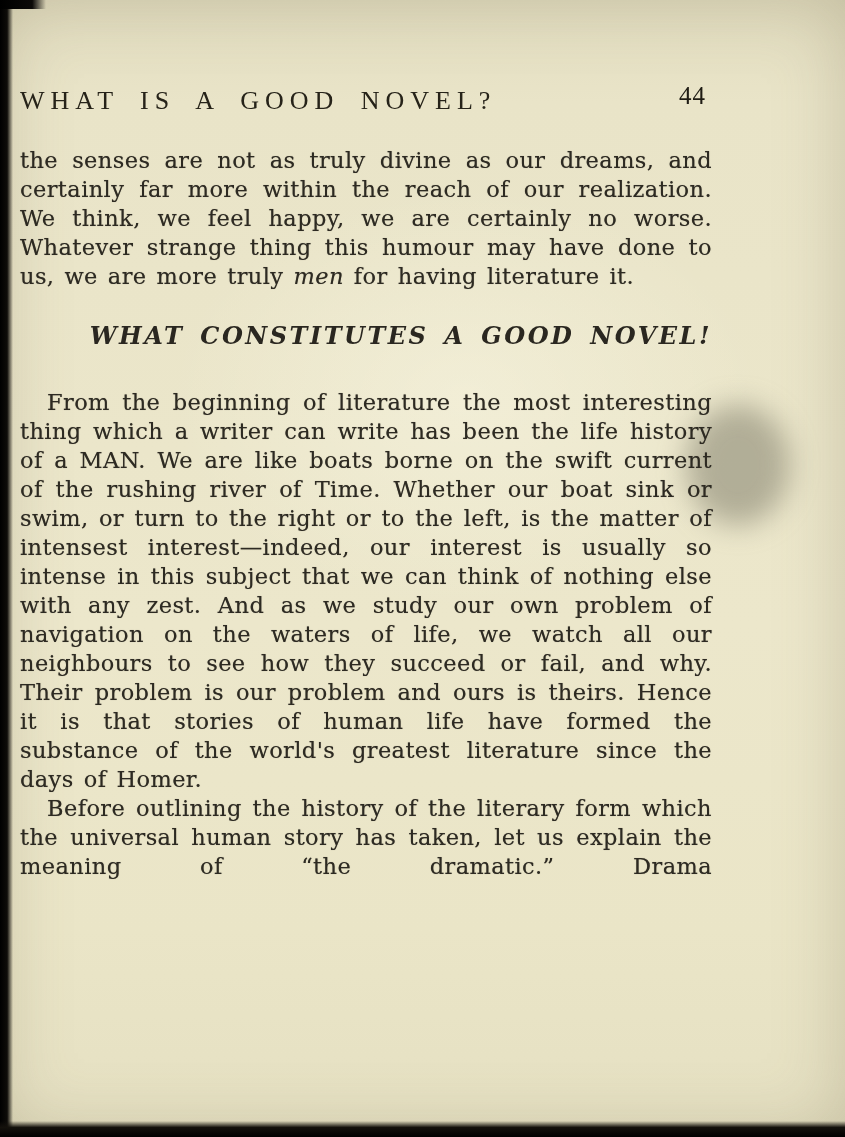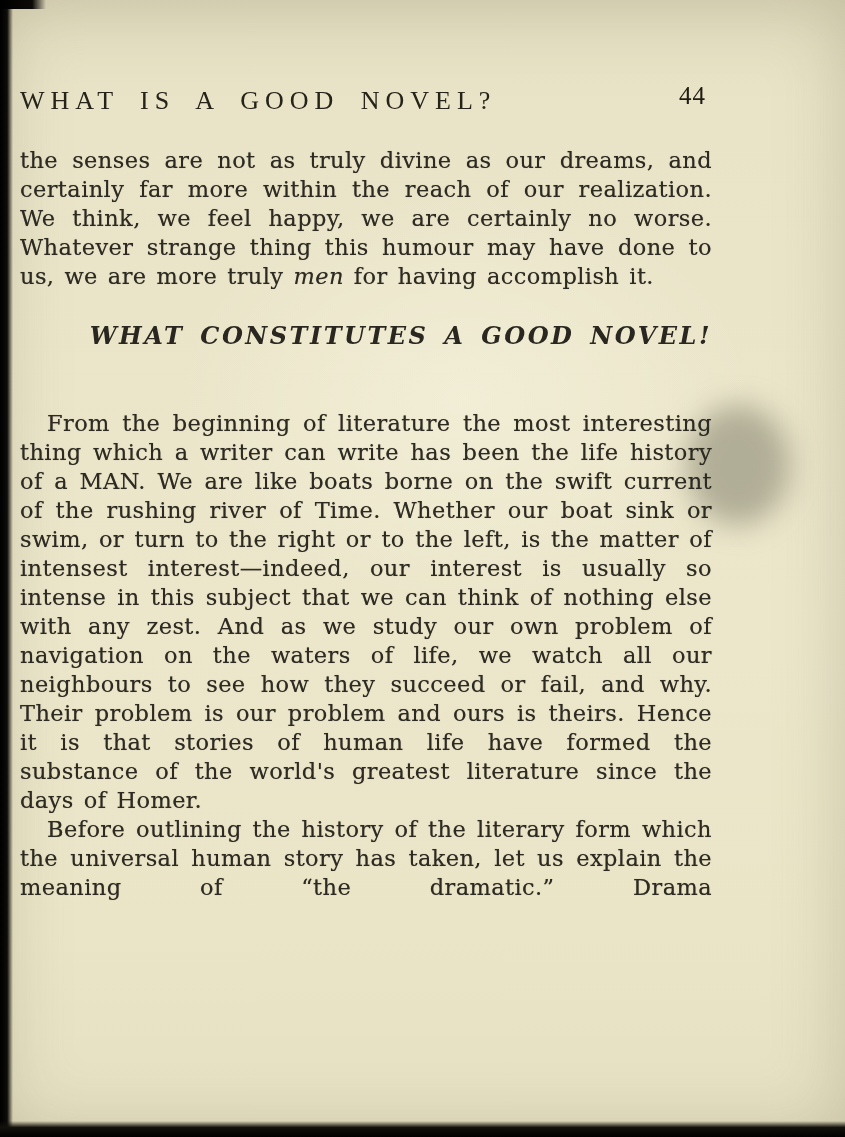--- a/index.html
+++ b/index.html
@@ -82,21 +82,21 @@
     font-size: 22.5px;
     line-height: 29px;
     text-align: justify;
     letter-spacing: 0.4px;
     word-spacing: 2.5px;
     color: #2d2a22;
     text-shadow: 0 0 0.7px rgba(45,42,34,0.55);
   }
   .p-first { margin-top: 24px; }
   .p-indent { text-indent: 27px; }
-  .p-after-heading { margin-top: 59px; }
+  .p-after-heading { margin-top: 38px; }
   .p-last { text-align-last: justify; }
   .italic-word { font-style: italic; margin-top: 42px; }
 
   .chapter-heading {
     margin-top: 52px;
     text-align: center;
     font-size: 26px;
     letter-spacing: 6px;
     word-spacing: 8px;
     color: #28251c;
@@ -119,21 +119,21 @@
 
   <div class="curl-shadow"></div>
 
   <div class="content">
 
     <div class="header-row">
       <span class="running-header">WHAT IS A GOOD NOVEL?</span>
       <span class="page-number">44</span>
     </div>
 
-    <p class="body-text p-first"><span>the senses are not as truly divine as our dreams, and certainly far more within the reach of our realization.  We think, we feel happy, we are certainly no worse.  Whatever strange thing this humour may have done to us, we are more truly </span><span class="italic-word">men</span><span> for having accomplish it.</span></p>
+    <p class="body-text p-first"><span>the senses are not as truly divine as our dreams, and certainly far more within the reach of our realization.  We think, we feel happy, we are certainly no worse.  Whatever strange thing this humour may have done to us, we are more truly </span><span class="italic-word">men</span><span> for having literature it.</span></p>
 
 
 
     <h3 class="chapter-subtitle">WHAT CONSTITUTES A GOOD NOVEL!</h3>
 
     <p class="body-text p-indent p-after-heading">From the beginning of literature the most interesting thing which a writer can write has been the life history of a MAN.  We are like boats borne on the swift current of the rushing river of Time.  Whether our boat sink or swim, or turn to the right or to the left, is the matter of intensest interest—indeed, our interest is usually so intense in this subject that we can think of nothing else with any zest.  And as we study our own problem of navigation on the waters of life, we watch all our neighbours to see how they succeed or fail, and why.  Their problem is our problem and ours is theirs.  Hence it is that stories of human life have formed the substance of the world's greatest literature since the days of Homer.</p>
 
     <p class="body-text p-indent p-last">Before outlining the history of the literary form which the universal human story has taken, let us explain the meaning of “the dramatic.”  Drama</p>
 
   </div>

